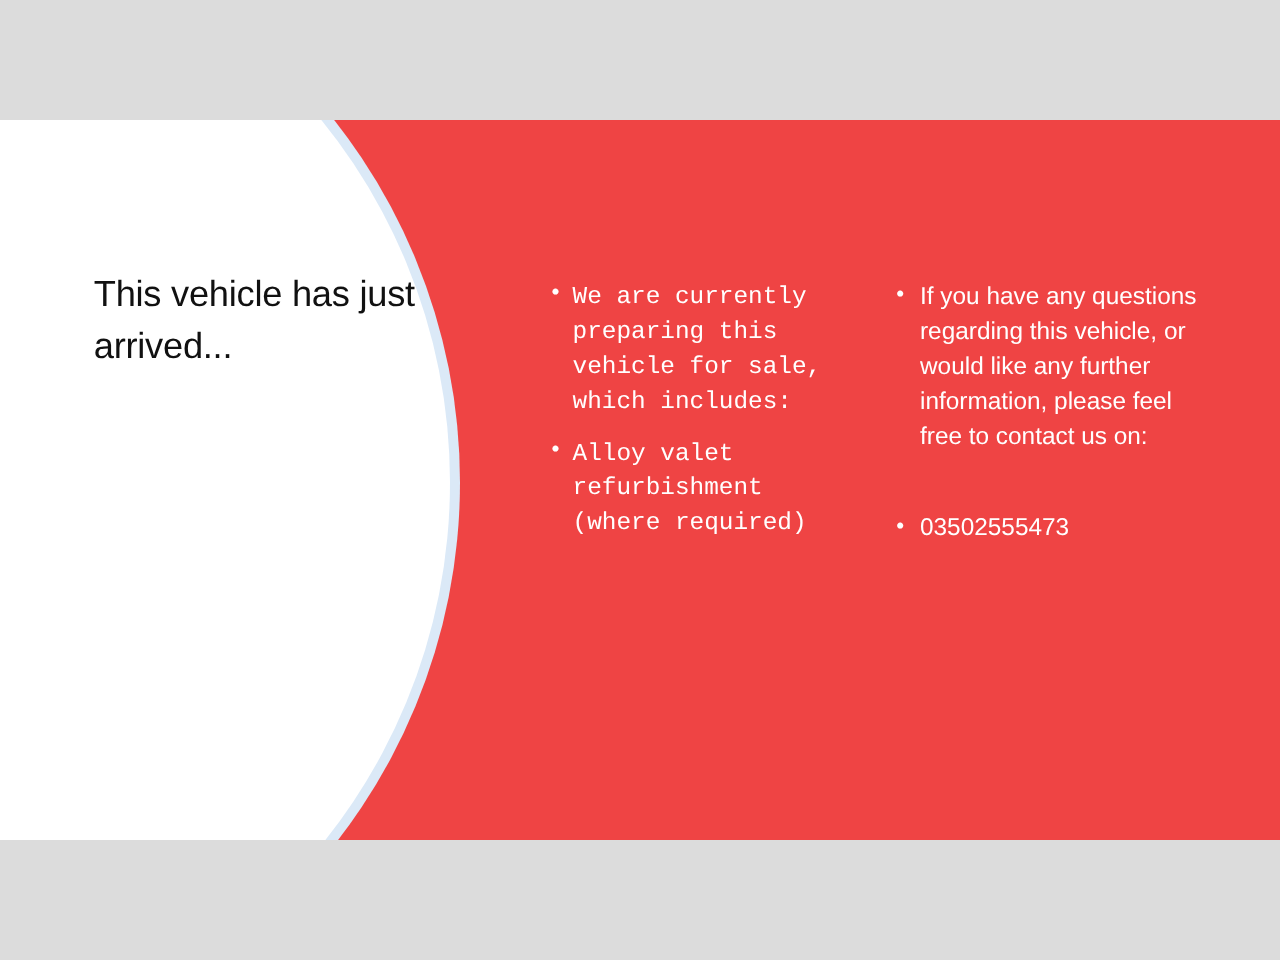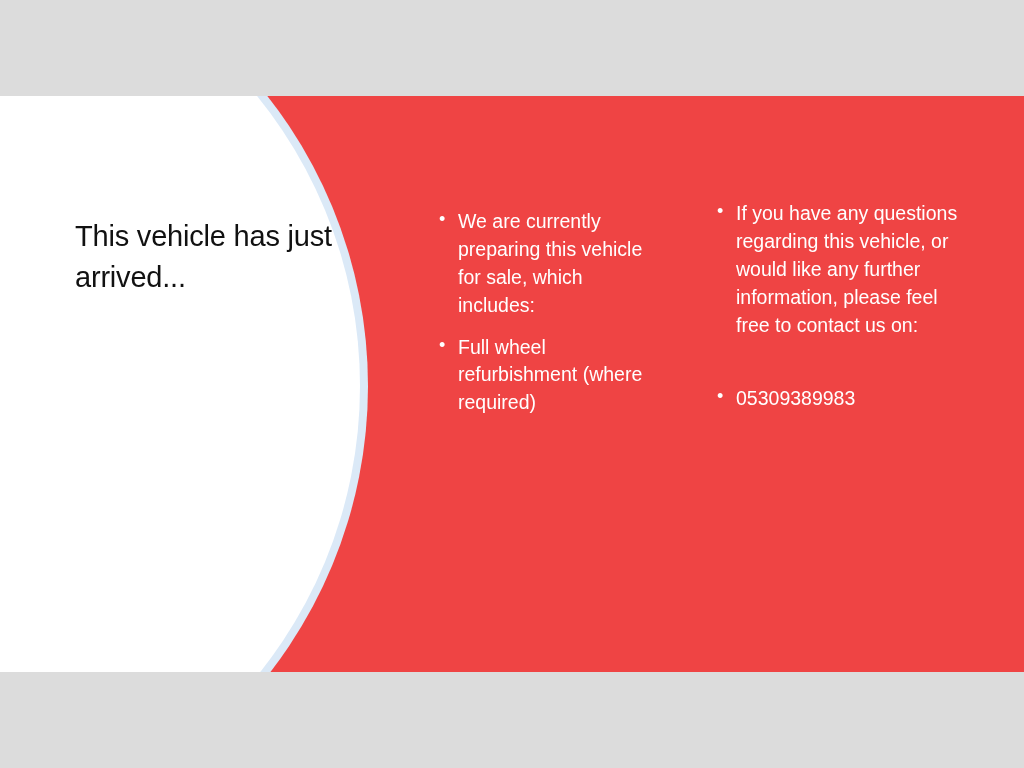--- a/index.html
+++ b/index.html
@@ -65,26 +65,27 @@
     font-weight: 400;
     letter-spacing: -0.2px;
   }
   .col {
     position: absolute;
     z-index: 5;
     color: #ffffff;
   }
   .col-left {
     left: 436px;
-    top: 112px;
+    top: 128px;
     width: 225px;
+    font-family: Liberation Mono, monospace;
   }
   .col-right {
     left: 714px;
-    top: 104px;
+    top: 128px;
     width: 258px;
   }
   ul.bullets {
     list-style: none;
     margin: 0;
     padding: 0;
   }
   ul.bullets li {
     position: relative;
     padding-left: 22px;
@@ -126,25 +127,25 @@
     <div class="curve-outline"></div>
     <div class="white-curve"></div>
 
     <div class="title-block">
       <div class="title">This vehicle has just arrived...</div>
     </div>
 
     <div class="col col-left">
       <ul class="bullets">
         <li>We are currently preparing this vehicle for sale, which includes:</li>
-        <li>Full wheel refurbishment (where required)</li>
+        <li>Alloy valet refurbishment (where required)</li>
       </ul>
     </div>
 
     <div class="col col-right">
       <ul class="bullets">
         <li class="spacer-after">If you have any questions regarding this vehicle, or would like any further information, please feel free to contact us on:</li>
-        <li>05309389983</li>
+        <li>03502555473</li>
       </ul>
     </div>
 
   </div>
 </div>
 
 </body></html>

